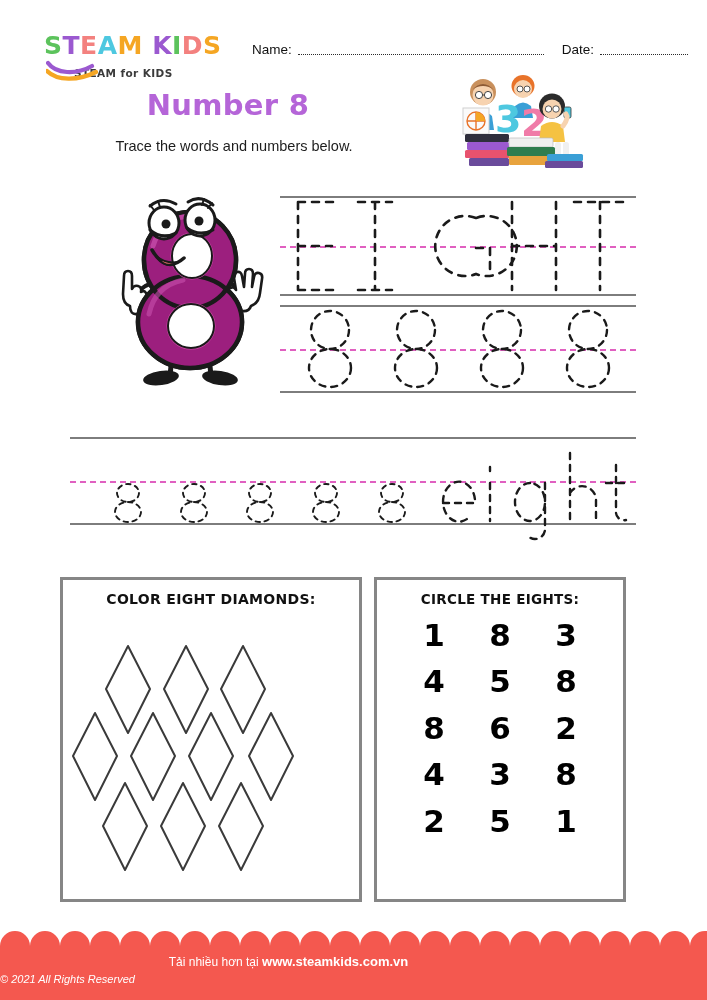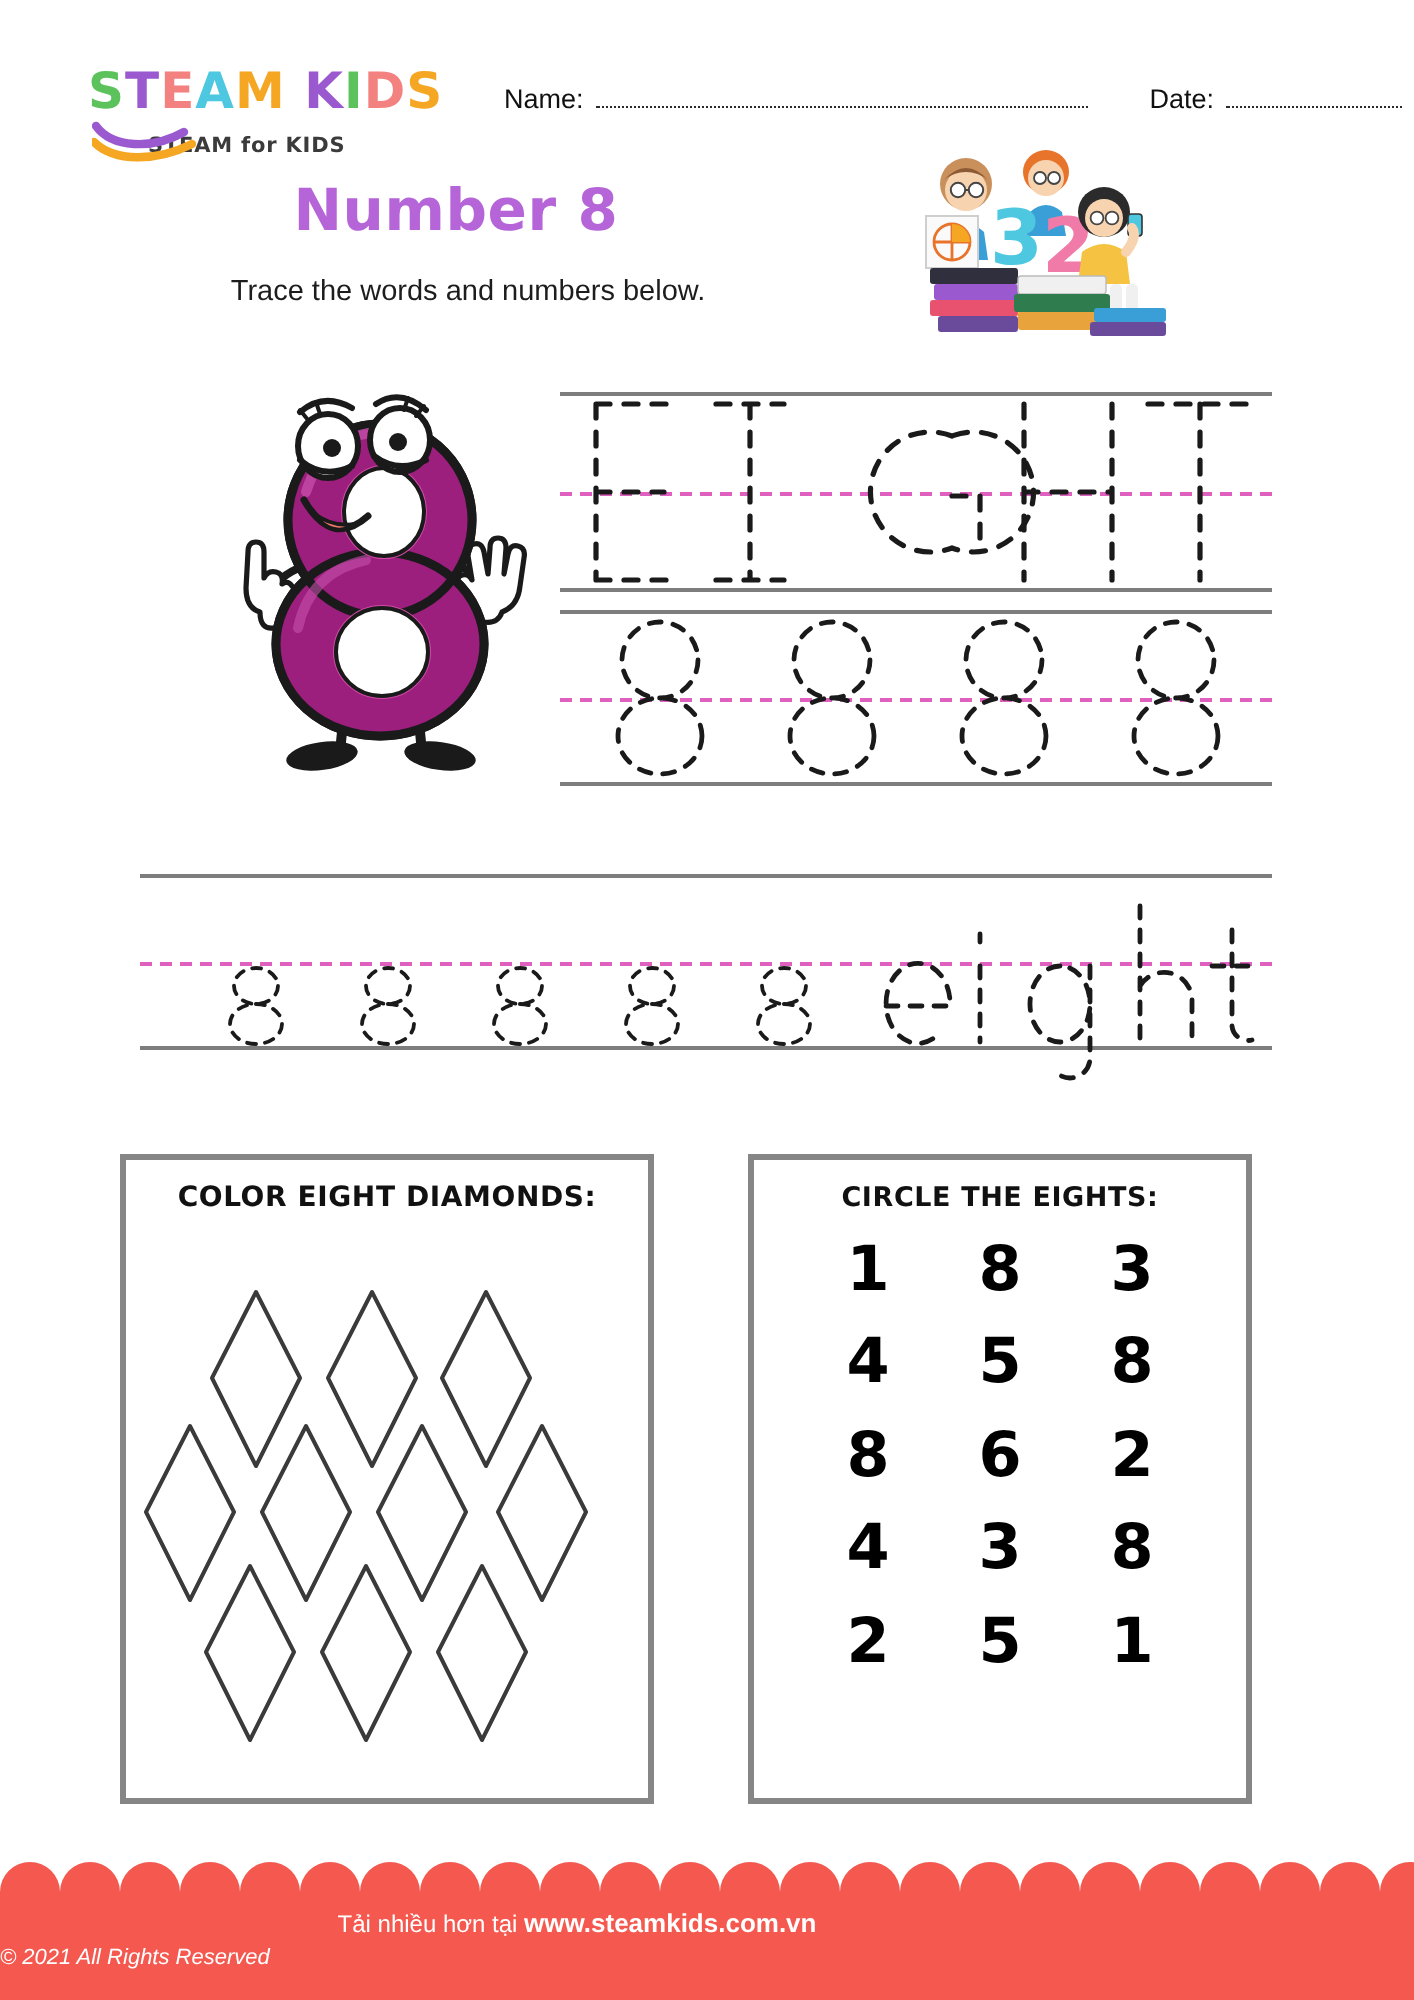--- a/index.html
+++ b/index.html
@@ -17,26 +17,26 @@
   .logo { position:absolute; left:44px; top:33px; width:180px; }
   .logo-word { font-size:25px; font-weight:bold; letter-spacing:0.5px;
                font-family:"DejaVu Sans", sans-serif; line-height:1; white-space:nowrap; }
   .logo-word span { display:inline-block; }
   .logo-sub { margin-top:9px; margin-left:30px; font-size:10.5px; font-weight:bold;
               letter-spacing:0.4px; color:#3b3b3b; font-family:"DejaVu Sans", sans-serif; }
   .logo-swoosh { position:absolute; left:2px; top:26px; width:52px; height:22px; }
 
   .namedate { position:absolute; left:252px; top:42px; width:430px; height:22px;
               font-size:13.5px; color:#111; }
-  .nd-row { display:flex; align-items:flex-start; width:100%; }
+  .nd-row { display:flex; align-items:center; width:100%; }
   .nd-label { white-space:nowrap; }
   .dotline { flex:0 0 auto; border-bottom:1.6px dotted #2b2b2b; height:12px; margin:0 0 2px 6px; }
   .dotline.name { width:246px; }
   .dotline.date { width:88px; }
-  .nd-label.date { margin-left:31px; }
+  .nd-label.date { margin-left:18px; }
 
   
   .title { position:absolute; left:0; top:88px; width:420px; text-align:center;
            font-size:29px; font-weight:bold; color:#b565d8;
            font-family:"DejaVu Sans", sans-serif; letter-spacing:0.3px;padding-left:36px; }
   .subtitle { position:absolute; left:0; top:138px; width:420px; text-align:center;
               font-size:14.5px; color:#1d1d1d;padding-left:48px; }
 
   
   .kids { position:absolute; left:443px; top:74px; width:145px; height:96px; }
@@ -61,21 +61,21 @@
   }
   .trace svg { display:block; overflow:visible; }
 
   
   #trace-eight-word { left:280px; top:196px; width:356px; height:100px; }
   #trace-eight-digits { left:280px; top:305px; width:356px; height:88px; }
   #trace-lower { left:70px; top:437px; width:566px; height:88px; }
 
   
   .box { position:absolute; border:3px solid #868686; background:#fff; }
-  #box-diamonds { left:60px; top:577px; width:267px; height:325px; }
+  #box-diamonds { left:60px; top:577px; width:302px; height:325px; }
   #box-eights { left:374px; top:577px; width:252px; height:325px; }
   .box-title { text-align:center; font-size:14px; font-weight:bold;
                letter-spacing:0.3px; color:#111; margin-top:11px;
                font-family:"DejaVu Sans", sans-serif; }
   #box-eights .box-title { font-size:13.5px; }
 
   .diamond-area { position:relative; margin-top:6px; height:268px; }
   .diamond-area svg { position:absolute; left:0; top:0; }
 
   .eights-grid { margin-top:12px; display:grid; grid-template-columns:repeat(3,1fr);

